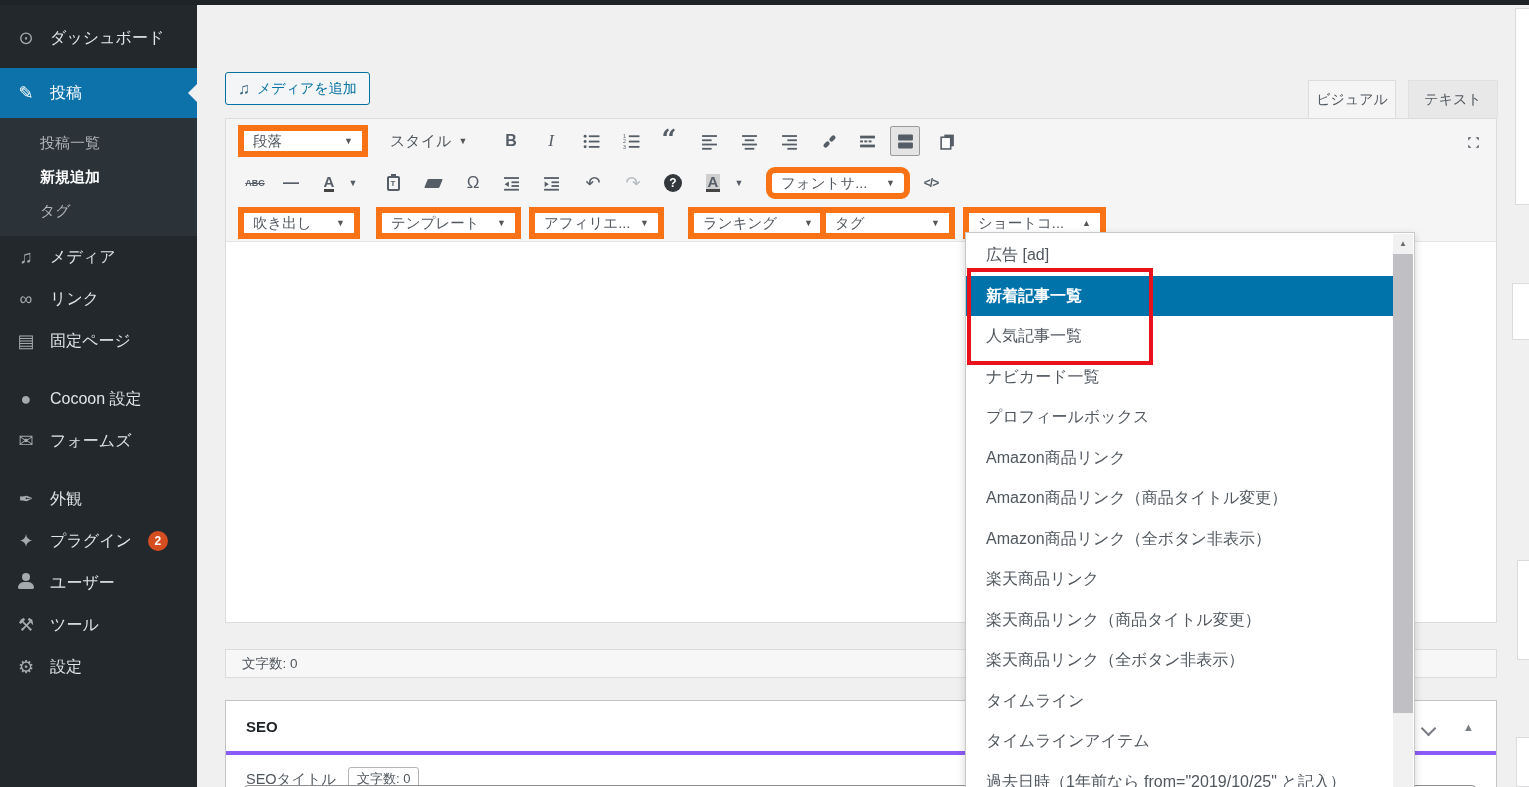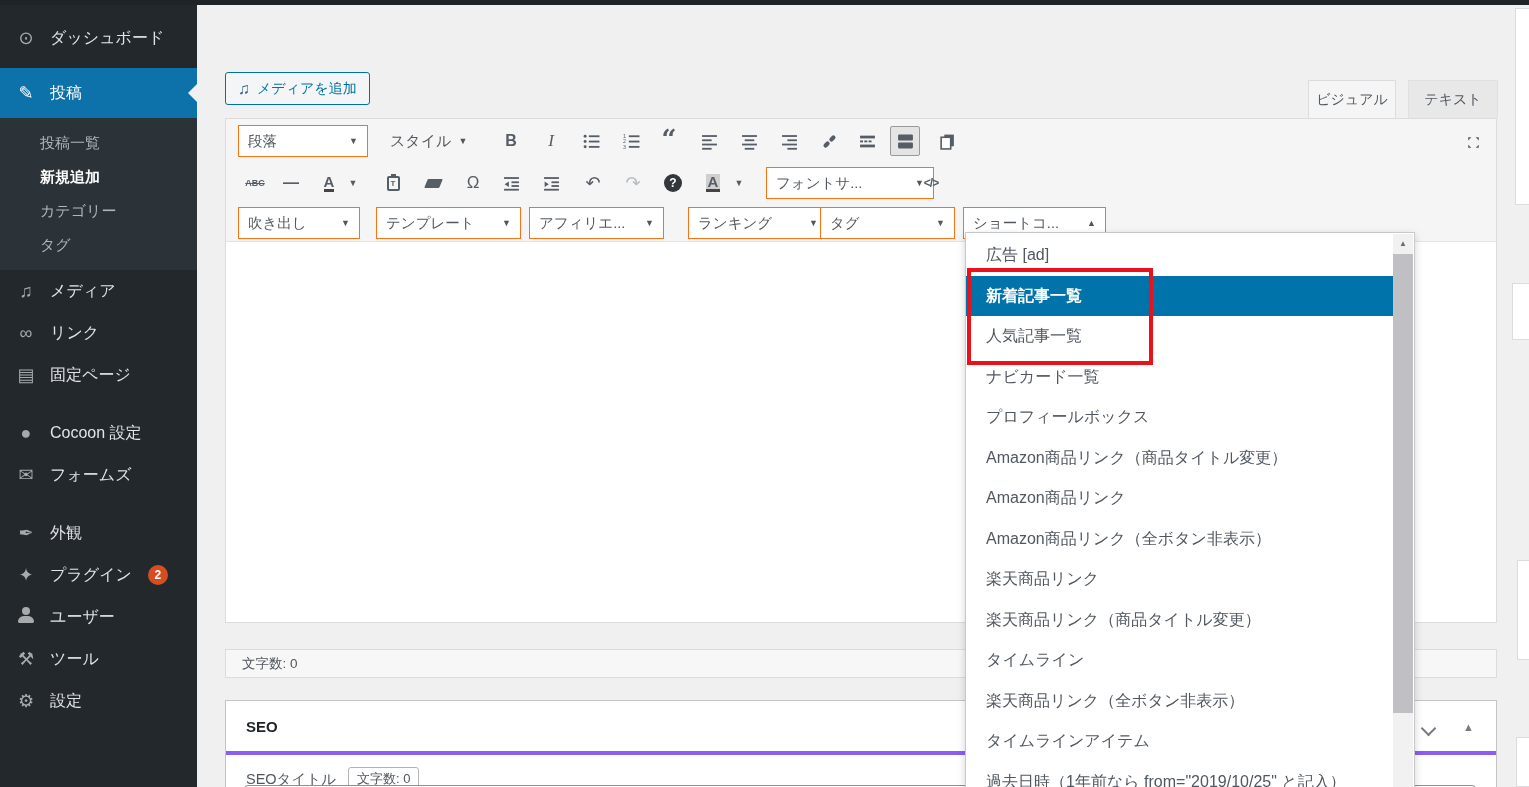--- a/index.html
+++ b/index.html
@@ -40,21 +40,21 @@
   .tab.text { left:1211px; width:90px; background:#e8e8e8; border:1px solid #e0e0e0; border-bottom:none; }
 
   
   .editor { position:absolute; left:28px; top:118px; width:1272px; height:505px; border:1px solid #dcdcde; background:#f5f5f5; z-index:5; }
   .canvas { position:absolute; left:0; top:122px; width:1270px; height:381px; background:#fff; border-top:1px solid #e2e4e7; }
   .trow { position:absolute; left:0; width:100%; height:36px; }
   .r1 { top:4px; } .r2 { top:46px; } .r3 { top:86px; }
 
   .tbtn { position:absolute; top:3px; width:30px; height:30px; display:flex; align-items:center; justify-content:center; color:#555d66; cursor:pointer; border-radius:2px; font-size:15px; }
   .tbtn.pressed { background:#e4e4e4; border:1px solid #9a9a9a; }
-  .tsel { position:absolute; top:2px; height:32px; background:#fff; border:1px solid #f97316; display:flex; align-items:center; justify-content:space-between; padding:0 9px; font-size:14.5px; color:#50575e; cursor:pointer; }
+  .tsel { position:absolute; top:2px; height:32px; background:#fff; border:6px solid #f97316; display:flex; align-items:center; justify-content:space-between; padding:0 9px; font-size:14.5px; color:#50575e; cursor:pointer; }
   .tsel .arr { font-size:9px; color:#555; margin-left:8px; }
   .menubtn { position:absolute; top:3px; height:30px; display:flex; align-items:center; padding:0 6px; font-size:15px; color:#50575e; cursor:pointer; }
   .menubtn .arr { font-size:9px; margin-left:7px; color:#555; }
   svg.gi { width:17px; height:17px; fill:#555d66; stroke:none; }
   .bold-b { font-weight:bold; font-size:16px; }
   .italic-i { font-style:italic; font-family:"Liberation Serif", serif; font-size:17px; }
   .quote-g { font-family:"DejaVu Serif", serif; font-size:26px; line-height:10px; height:14px; font-weight:bold; }
   .strike { font-size:9px; letter-spacing:0; text-decoration:line-through; font-weight:bold; }
   .fore-a { font-size:15px; font-weight:bold; border-bottom:3px solid #444; line-height:15px; }
   .back-a { font-size:15px; font-weight:bold; background:#cfcfcf; border-bottom:3px solid #444; line-height:15px; padding:0 2px; }
@@ -109,21 +109,20 @@
     <span class="ico">⊙</span>
     <span>ダッシュボード</span>
   </div>
   <div class="mi active">
     <span class="ico">✎</span>
     <span>投稿</span>
   </div>
   <div class="submenu">
     <div class="smi">投稿一覧</div>
     <div class="smi current">新規追加</div>
-    <div class="smi">カテゴリー</div>
     <div class="smi">タグ</div>
   </div>
   <div class="mi">
     <span class="ico">♫</span>
     <span>メディア</span>
   </div>
   <div class="mi">
     <span class="ico">∞</span>
     <span>リンク</span>
   </div>
@@ -345,21 +344,21 @@
         </div>
       <div class="tbtn" style="left:432px;">
           <span class="help-g">?</span>
         </div>
       <div class="tbtn" style="left:472px;">
           <span class="back-a">A</span>
         </div>
       <div class="tbtn" style="left:504px; width:18px;">
           <span class="arr" style="font-size:9px;">▼</span>
         </div>
-      <div class="tsel" style="left:540px; width:168px;">
+      <div class="tsel" style="left:540px; width:144px;border-radius:9px;">
         <span>フォントサ...</span>
         <span class="arr">▼</span>
       </div>
       <div class="tbtn" style="left:690px;">
           <span class="code-g">&lt;/&gt;</span>
         </div>
     </div>
 
     <div class="trow r3">
       <div class="tsel" style="left:12px; width:122px;gap:16px;">
@@ -408,27 +407,27 @@
     <div class="seoinput"></div>
   </div>
 
   <div class="sc-dropdown">
     <div class="sc-items">
       <div class="sc-item">広告 [ad]</div>
       <div class="sc-item hl">新着記事一覧</div>
       <div class="sc-item">人気記事一覧</div>
       <div class="sc-item">ナビカード一覧</div>
       <div class="sc-item">プロフィールボックス</div>
+      <div class="sc-item">Amazon商品リンク</div>
       <div class="sc-item">Amazon商品リンク（商品タイトル変更）</div>
-      <div class="sc-item">Amazon商品リンク</div>
       <div class="sc-item">Amazon商品リンク（全ボタン非表示）</div>
       <div class="sc-item">楽天商品リンク</div>
       <div class="sc-item">楽天商品リンク（商品タイトル変更）</div>
+      <div class="sc-item">楽天商品リンク（全ボタン非表示）</div>
       <div class="sc-item">タイムライン</div>
-      <div class="sc-item">楽天商品リンク（全ボタン非表示）</div>
       <div class="sc-item">タイムラインアイテム</div>
       <div class="sc-item">過去日時（1年前なら from="2019/10/25" と記入）</div>
     </div>
     <div class="sc-scroll">
       <div class="up">▲</div>
       <div class="sc-thumb"></div>
     </div>
   </div>
 
   <div class="redbox"></div>

